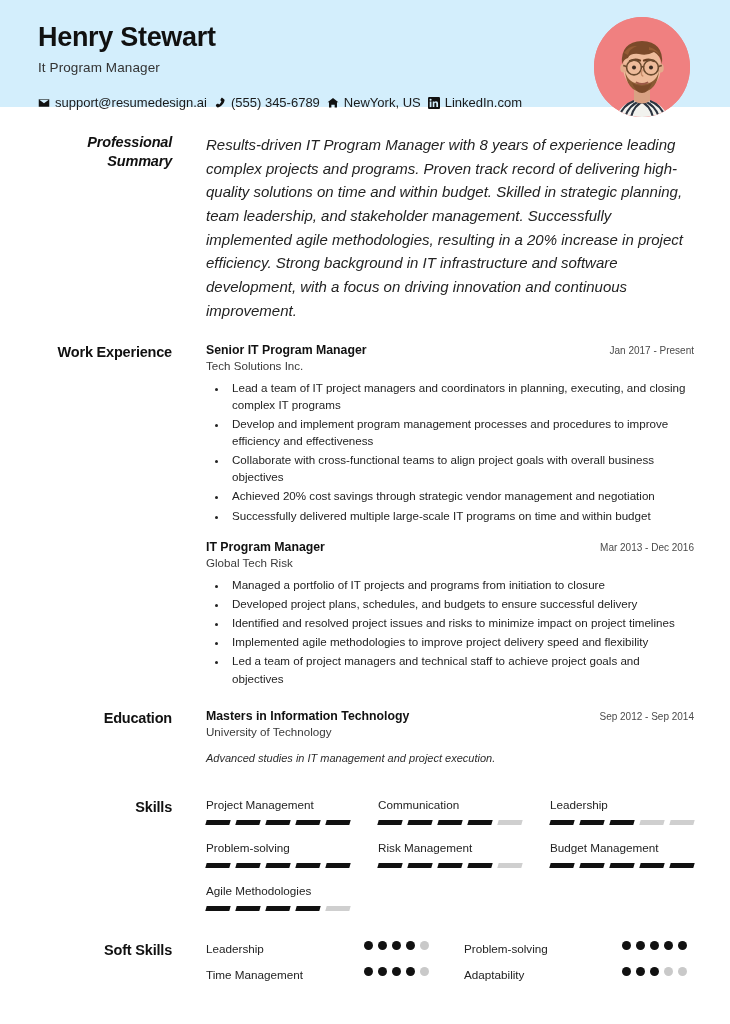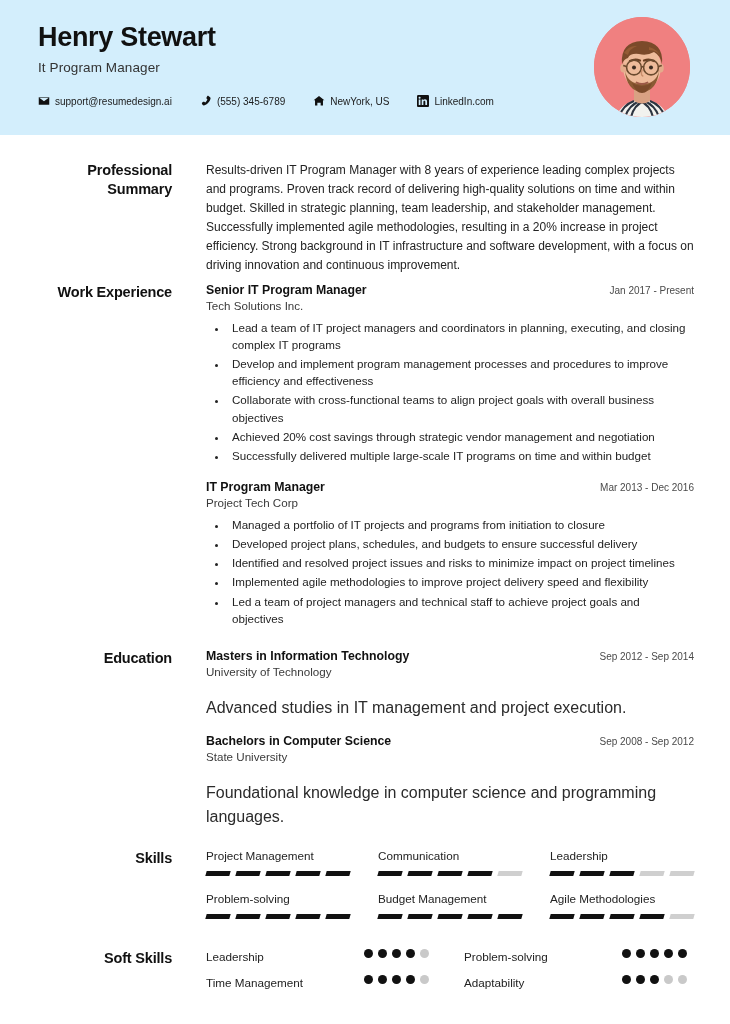--- a/index.html
+++ b/index.html
@@ -11,21 +11,21 @@
     height: 1024px;
     background: #ffffff;
     font-family: "Liberation Sans", sans-serif;
     color: #1a1a1a;
     overflow: hidden;
   }
 
   
   .header {
     background: #d3eefc;
-    height: 135px;
+    height: 107px;
     box-sizing: border-box;
     padding: 22px 34px 0 38px;
     position: relative;
   }
   .name {
     font-size: 27px;
     font-weight: bold;
     letter-spacing: -0.3px;
     color: #111111;
     line-height: 1.15;
@@ -34,22 +34,22 @@
   .job-title {
     font-size: 13.5px;
     color: #333333;
     margin-top: 7px;
     letter-spacing: 0.1px;
   }
   .contact-row {
     margin-top: 20px;
     display: flex;
     align-items: flex-end;
-    gap: 28px;
-    font-size: 10px;
+    gap: 7px;
+    font-size: 13px;
     color: #1b1b1b;
   }
   .contact-item {
     display: flex;
     align-items: center;
     gap: 5px;
     white-space: nowrap;
   }
   .contact-item svg { display: block; }
 
@@ -85,21 +85,21 @@
     padding-right: 0;
     letter-spacing: -0.2px;
   }
   .section-body {
     flex: 1 1 auto;
     padding-left: 34px;
     min-width: 0;
   }
 
   .summary-text {
-    font-size: 12px;
+    font-size: 15px;
     line-height: 1.58;
     color: #232323;
   }
 
   
   .entry { margin-bottom: 2px; }
   .entry-head {
     display: flex;
     justify-content: space-between;
     align-items: baseline;
@@ -114,24 +114,25 @@
     font-size: 10px;
     color: #4a4a4a;
     white-space: nowrap;
   }
   .entry-sub {
     font-size: 11.6px;
     color: #3a3a3a;
     margin-top: 2px;
   }
   .entry-desc {
-    font-size: 16px;
+    font-size: 11px;
     color: #2b2b2b;
-    margin-top: 18px;
+    margin-top: 12px;
     line-height: 1.5;
+    font-style: italic;
   }
   ul.bullets {
     margin: 7px 0 0 0;
     padding-left: 22px;
     list-style: disc;
   }
   ul.bullets li {
     font-size: 11.6px;
     line-height: 1.48;
     color: #232323;
@@ -287,21 +288,21 @@
       <circle cx="57" cy="50.5" r="2" fill="#3b2b20"></circle>
 
       <path d="M48 53 q-1.6 5 0.8 6" stroke="#c98e6c" stroke-width="1.5" fill="none" stroke-linecap="round"></path>
       <path d="M42.5 65.5 q5.5 3 11 0" stroke="#9c5a47" stroke-width="1.8" fill="none" stroke-linecap="round"></path>
     </svg>
   </div>
 </div>
 
 <div class="content">
 
-  <div class="section" style="margin-bottom:8px;">
+  <div class="section" style="margin-bottom:20px;font-style:italic;">
     <div class="section-label">Professional Summary</div>
     <div class="section-body">
       <div class="summary-text">Results-driven IT Program Manager with 8 years of experience leading complex projects and programs. Proven track record of delivering high-quality solutions on time and within budget. Skilled in strategic planning, team leadership, and stakeholder management. Successfully implemented agile methodologies, resulting in a 20% increase in project efficiency. Strong background in IT infrastructure and software development, with a focus on driving innovation and continuous improvement.</div>
     </div>
   </div>
 
   <div class="section" style="margin-bottom:20px;">
     <div class="section-label">Work Experience</div>
     <div class="section-body">
 
@@ -318,21 +319,21 @@
           <li>Achieved 20% cost savings through strategic vendor management and negotiation</li>
           <li>Successfully delivered multiple large-scale IT programs on time and within budget</li>
         </ul>
       </div>
 
       <div class="entry">
         <div class="entry-head">
           <div class="entry-title">IT Program Manager</div>
           <div class="entry-date">Mar 2013 - Dec 2016</div>
         </div>
-        <div class="entry-sub">Project Tech Corp</div>
+        <div class="entry-sub">Global Tech Risk</div>
         <ul class="bullets">
           <li>Managed a portfolio of IT projects and programs from initiation to closure</li>
           <li>Developed project plans, schedules, and budgets to ensure successful delivery</li>
           <li>Identified and resolved project issues and risks to minimize impact on project timelines</li>
           <li>Implemented agile methodologies to improve project delivery speed and flexibility</li>
           <li>Led a team of project managers and technical staff to achieve project goals and objectives</li>
         </ul>
       </div>
 
     </div>
@@ -344,28 +345,20 @@
 
       <div class="entry" style="margin-bottom:14px;">
         <div class="entry-head">
           <div class="entry-title">Masters in Information Technology</div>
           <div class="entry-date">Sep 2012 - Sep 2014</div>
         </div>
         <div class="entry-sub">University of Technology</div>
         <div class="entry-desc">Advanced studies in IT management and project execution.</div>
       </div>
 
-      <div class="entry">
-        <div class="entry-head">
-          <div class="entry-title">Bachelors in Computer Science</div>
-          <div class="entry-date">Sep 2008 - Sep 2012</div>
-        </div>
-        <div class="entry-sub">State University</div>
-        <div class="entry-desc">Foundational knowledge in computer science and programming languages.</div>
-      </div>
 
     </div>
   </div>
 
   <div class="section" style="margin-bottom:14px;">
     <div class="section-label">Skills</div>
     <div class="section-body">
       <div class="skills-grid" id="skills-grid">
           <div class="skill-item">
             <div class="skill-name">Project Management</div>
@@ -398,20 +391,30 @@
             </div>
           </div>
           <div class="skill-item">
             <div class="skill-name">Problem-solving</div>
             <div class="bar-track">
               <div class="bar-seg on"></div>
               <div class="bar-seg on"></div>
               <div class="bar-seg on"></div>
               <div class="bar-seg on"></div>
               <div class="bar-seg on"></div>
+            </div>
+          </div>
+          <div class="skill-item">
+            <div class="skill-name">Risk Management</div>
+            <div class="bar-track">
+              <div class="bar-seg on"></div>
+              <div class="bar-seg on"></div>
+              <div class="bar-seg on"></div>
+              <div class="bar-seg on"></div>
+              <div class="bar-seg"></div>
             </div>
           </div>
           <div class="skill-item">
             <div class="skill-name">Budget Management</div>
             <div class="bar-track">
               <div class="bar-seg on"></div>
               <div class="bar-seg on"></div>
               <div class="bar-seg on"></div>
               <div class="bar-seg on"></div>
               <div class="bar-seg on"></div>

